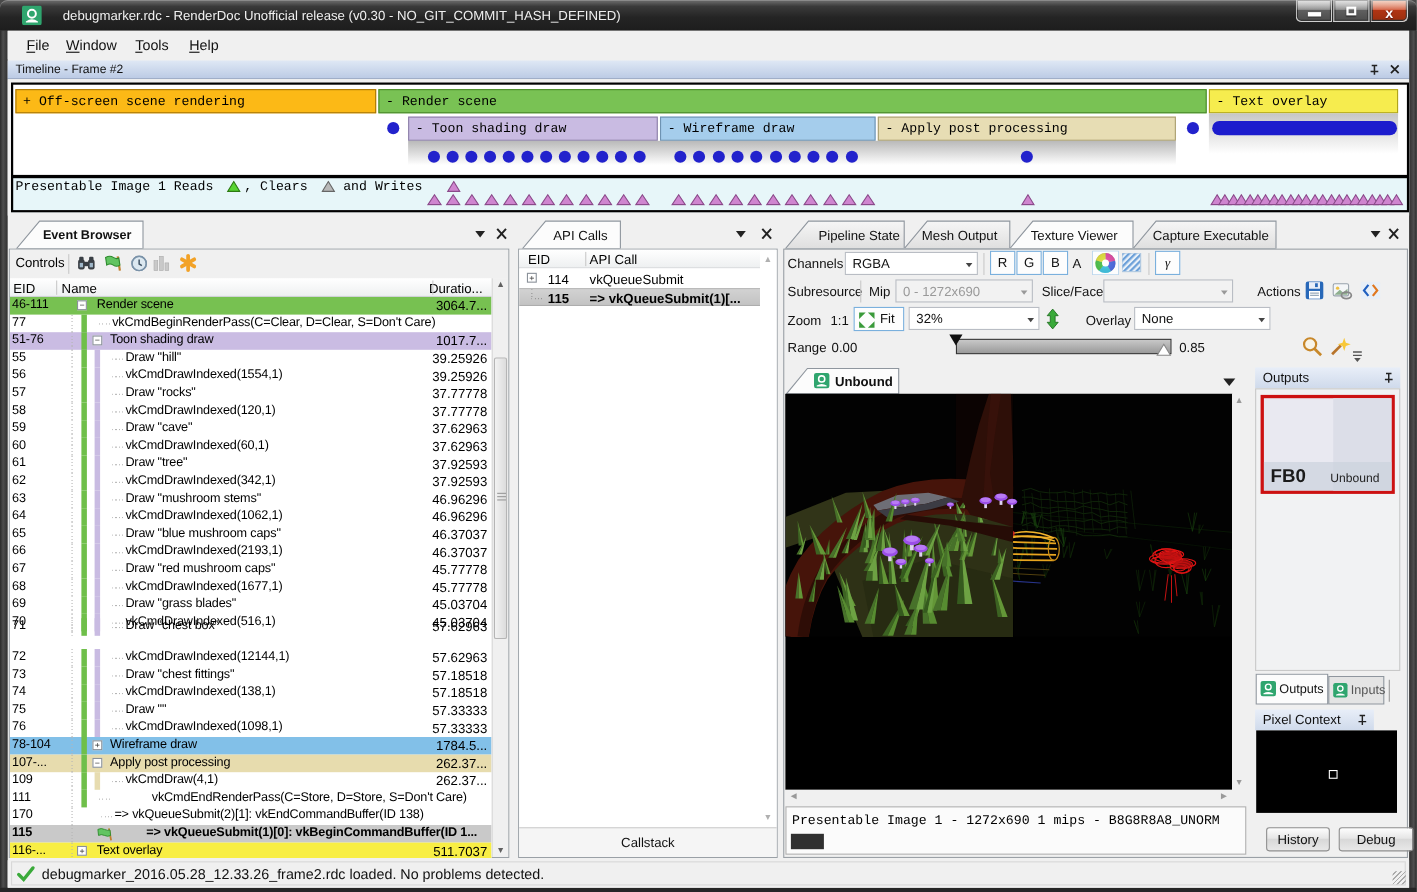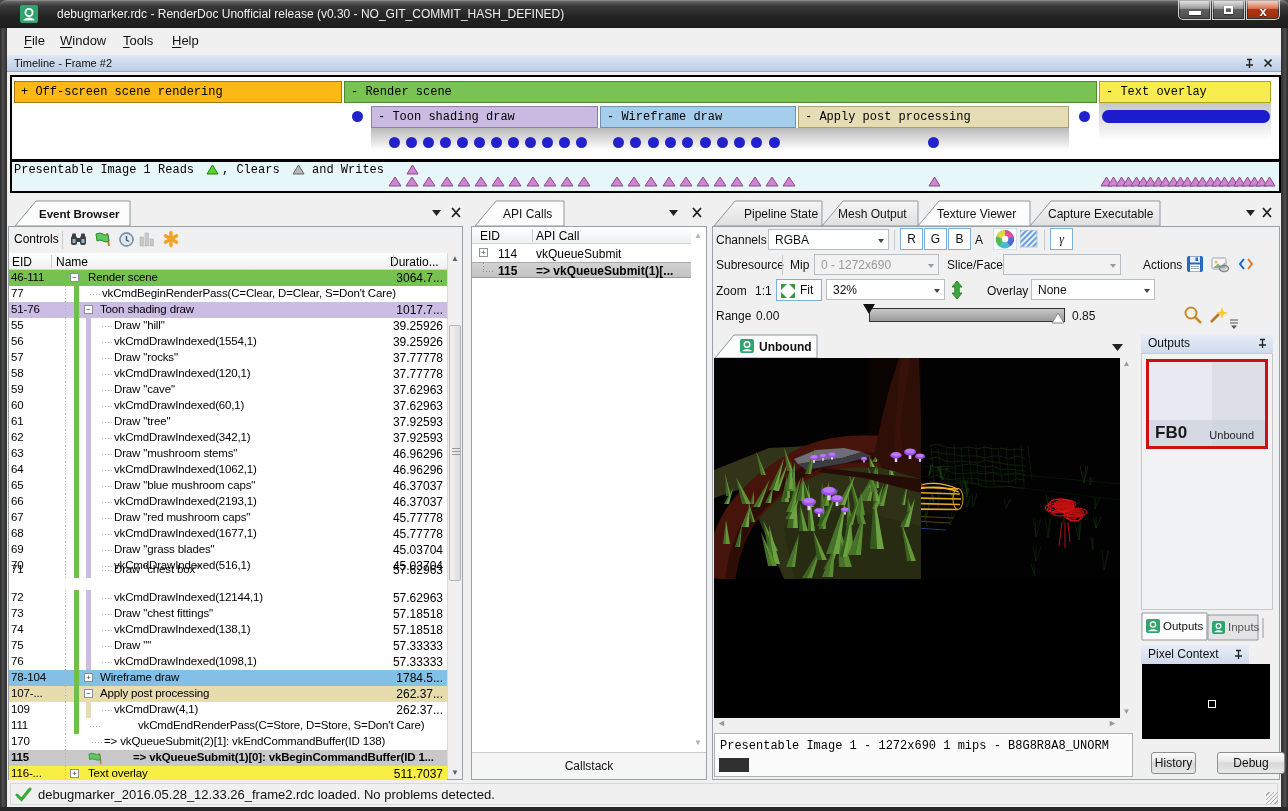--- a/index.html
+++ b/index.html
@@ -1208,21 +1208,21 @@
     <span style="position:absolute;left:7px;top:2px;">Pixel Context</span>
     <svg style="position:absolute;right:5px;top:4px" width="11" height="11">
       <g stroke="#222" stroke-width="1.3" fill="none">
         <path d="M3 1.5 L8 1.5 M5.5 1.5 L5.5 7 M2 7 L9 7 M5.5 7 L5.5 10"></path>
       </g>
     </svg>
   </div>
 <div class="abs" style="left:1142px;top:664px;width:128px;height:75px;background:#000;">
 <div style="position:absolute;left:66px;top:36px;width:8px;height:8px;border:1.5px solid #fff;"></div>
   </div>
-<div class="btn7" style="left:1151px;top:752px;width:45px;height:22px;line-height:21px;">History</div>
+<div class="btn7" style="left:1151px;top:752px;width:58px;height:22px;line-height:21px;">History</div>
 <div class="btn7" style="left:1217px;top:752px;width:68px;height:22px;line-height:21px;">Debug</div>
 <div id="statusbar" class="abs">
 <svg style="position:absolute;left:8px;top:4px" width="17" height="17">
       <path d="M2 9 L6.5 13.5 L15 3" stroke="#3aaa3a" stroke-width="3" fill="none" stroke-linecap="round"></path>
     </svg>
 <div style="position:absolute;left:3px;top:1px;width:1268px;height:22px;border:1px solid #d8d8d8;"></div>
     <span style="position:absolute;left:31px;top:5px;">debugmarker_2016.05.28_12.33.26_frame2.rdc loaded. No problems detected.</span>
 <div style="position:absolute;right:3px;bottom:3px;width:12px;height:12px;background:repeating-linear-gradient(135deg,transparent,transparent 2px,#aaa 2px,#aaa 3px);"></div>
 </div>
 </body></html>

